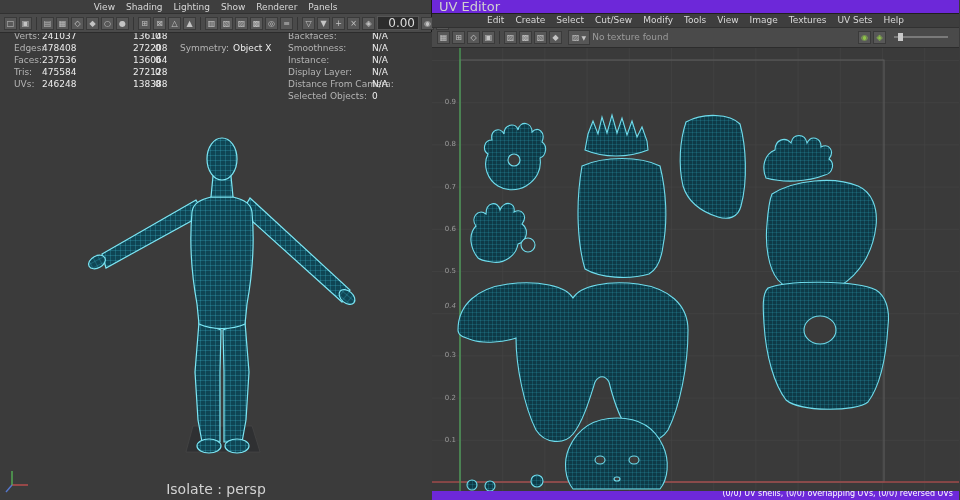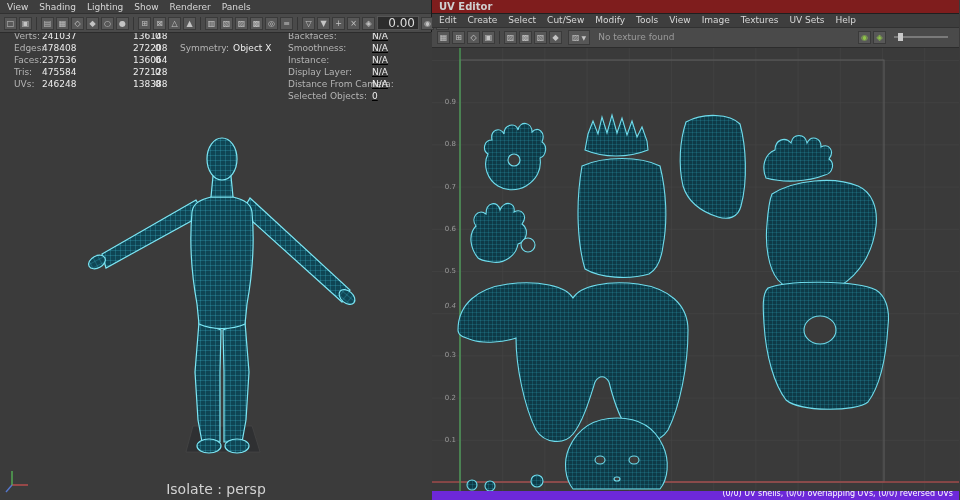--- a/index.html
+++ b/index.html
@@ -3,54 +3,54 @@
 <meta charset="utf-8">
 <style>
   html,body{margin:0;padding:0;}
   body{width:960px;height:500px;overflow:hidden;background:#3b3b3b;
        font-family:"DejaVu Sans",sans-serif;display:flex;}
   .panel-left{width:432px;height:500px;position:relative;background:#3b3b3b;
               border-right:1px solid #1a1a1a;box-sizing:border-box;flex:none;}
   .panel-right{width:527px;height:500px;display:flex;flex-direction:column;background:#3b3b3b;flex:none;}
 
   .menubar{height:13px;background:#3e3e3e;border-bottom:1px solid #313131;
-           display:flex;align-items:center;gap:11px;padding:0 7px;font-size:9px;color:#d8d8d8;position:relative;z-index:4;}
+           display:flex;align-items:center;gap:11px;padding:0 7px;font-size:9px;color:#d8d8d8;position:relative;z-index:4;justify-content:center;}
   .mi{cursor:default;white-space:nowrap;}
   .toolbar{height:18px;background:#4a4a4a;border-bottom:1px solid #2c2c2c;
            display:flex;align-items:center;gap:2px;padding:0 4px;position:relative;z-index:4;}
   .ticon{width:13px;height:13px;background:#585858;border:1px solid #3a3a3a;box-sizing:border-box;
          color:#c4c4c4;font-size:8px;line-height:11px;text-align:center;overflow:hidden;flex:none;}
   .tsep{width:1px;height:13px;background:#353535;margin:0 2px;flex:none;}
   .tfield{width:34px;height:12px;background:#2c2c2c;border:1px solid #565656;color:#dddddd;
           font-size:12px;line-height:12px;text-align:right;padding:0 3px;flex:none;}
 
   .viewport{position:absolute;left:0;top:32px;width:432px;height:468px;z-index:1;}
   .hud{position:absolute;top:30px;left:0;width:432px;font-size:9px;z-index:3;pointer-events:none;}
   .hrow{height:12px;line-height:12px;white-space:nowrap;}
   .hud-left{position:absolute;left:14px;top:0;}
   .hud-sym{position:absolute;left:180px;top:12px;}
-  .hud-right{position:absolute;left:288px;top:0;text-decoration:underline;}
+  .hud-right{position:absolute;left:288px;top:0;}
   .hl{display:inline-block;width:28px;color:#b4b4b4;}
   .hv1{display:inline-block;width:91px;color:#ededed;}
   .hv2{display:inline-block;width:22px;color:#ededed;}
   .hv3{color:#ededed;}
   .hrl{display:inline-block;width:84px;color:#b4b4b4;}
   .hrv{color:#ededed;}
   .symv{color:#ededed;margin-left:4px;}
   .isolate{position:absolute;bottom:3px;left:0;width:432px;text-align:center;
            font-size:14px;color:#d2d2d2;z-index:3;pointer-events:none;}
   .view-axis{position:absolute;left:4px;bottom:6px;z-index:3;}
 
-  .uv-title{height:13px;background:#7f1d1d;color:#d0d0d0;font-size:10px;line-height:13px;
-            padding:0 7px;border-bottom:1px solid #1f1f1f;font-weight:bold;}
+  .uv-title{height:13px;background:#6d28d9;color:#d0d0d0;font-size:13px;line-height:13px;
+            padding:0 7px;border-bottom:1px solid #1f1f1f;}
   .uv-toolbar{height:19px;background:#4a4a4a;border-bottom:1px solid #2c2c2c;
               display:flex;align-items:center;gap:2px;padding:0 5px;}
   .tex-dd{display:flex;align-items:center;gap:2px;background:#575757;border:1px solid #3a3a3a;
           height:13px;padding:0 3px;color:#c4c4c4;font-size:8px;margin-left:4px;flex:none;}
-  .no-tex{color:#9b9b9b;font-size:9px;margin-left:6px;flex:none;}
+  .no-tex{color:#9b9b9b;font-size:9px;flex:none;}
   .tspacer{flex:1;}
   .slider{width:54px;height:2px;background:#7a7a7a;position:relative;margin:0 6px;flex:none;}
   .slider .knob{position:absolute;left:4px;top:-3px;width:5px;height:8px;background:#c9c9c9;}
 
   .uv-canvas{position:relative;width:527px;height:443px;background:#3a3a3a;}
   .uv-canvas svg{position:absolute;left:0;top:0;}
   .axis-label{position:absolute;left:2px;width:22px;text-align:right;font-size:7px;color:#9a9a9a;
               pointer-events:none;}
   .uv-status{height:12px;background:#6d28d9;color:#ffffff;font-size:8px;line-height:12px;
              text-align:right;padding:0 6px;}

